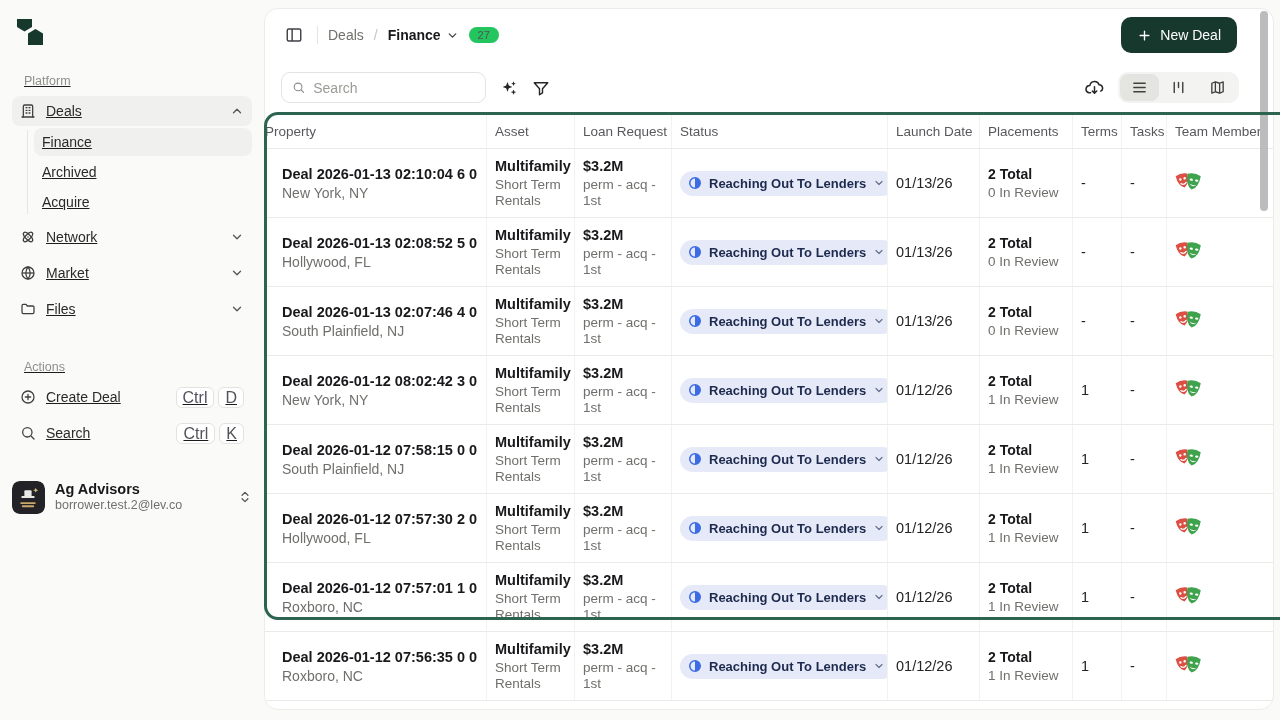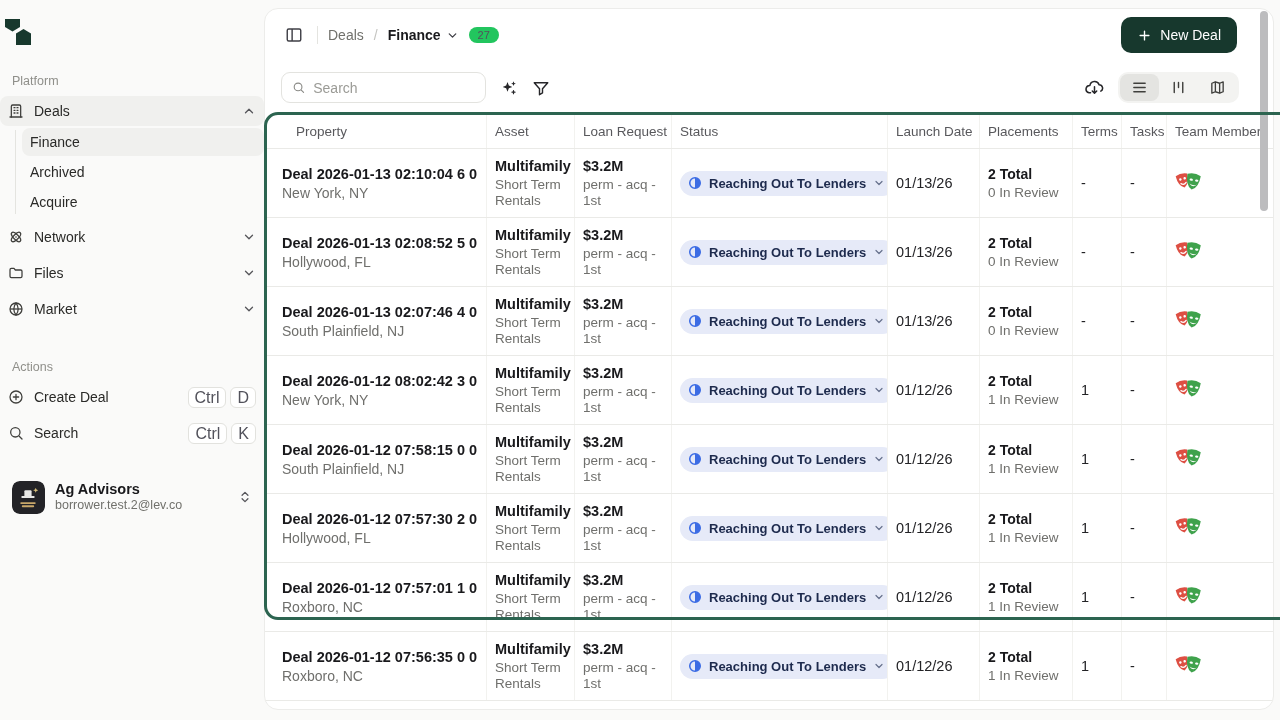--- a/index.html
+++ b/index.html
@@ -4,21 +4,21 @@
 <style>
   * { box-sizing: border-box; margin: 0; padding: 0; }
   html,body { width:1280px; height:720px; overflow:hidden; }
   body {
     font-family: "Liberation Sans", "DejaVu Sans", sans-serif;
     background:#fafaf9; color:#1c1c1e; position:relative;
   }
   svg { display:block; }
 
   
-  .sidebar { position:absolute; left:0; top:0; width:264px; height:528px; background:#fafaf9; padding:16px 0; }
+  .sidebar { position:absolute; left:0; top:0; width:264px; height:528px; background:#fafaf9; padding:16px 12px;text-decoration:underline; }
   .logo { width:32px; height:32px; margin-left:2px; }
   .section-label { font-size:12.5px; color:#8f8f8a; margin:26px 12px 8px 12px; }
   .nav-item {
     display:flex; align-items:center; gap:10px; height:30px; padding:0 8px;
     border-radius:8px; font-size:14px; color:#2a2a28; cursor:pointer; position:relative;
   }
   .nav-item.open-bg { background:#f0f0ee; }
   .nav-item .nav-ic { color:#3f3f3c; width:16px; height:16px; flex:0 0 16px; }
   .nav-item .chev { margin-left:auto; color:#55555a; }
   .nav-children { position:relative; margin:2px 0 6px 0; }
@@ -74,21 +74,21 @@
   .view-seg { width:39px; display:flex; align-items:center; justify-content:center; border-radius:8px; color:#3f3f3c; cursor:pointer; }
   .view-seg.active { background:#e4e4e1; }
 
   
   .thead, .trow { display:grid; grid-template-columns:222px 88px 97px 216px 92px 93px 49px 45px 1fr; }
   .thead { height:35px; border-bottom:1px solid #eaeae7; }
   .th {
     font-size:13.5px; color:#58585c; display:flex; align-items:center; padding:0 8px;
     border-right:1px solid #f2f2ef; white-space:nowrap; overflow:hidden;
   }
-  .th:first-child { padding-left:31px; }
+  .th:first-child { padding-left:0; }
   .th:last-child { border-right:none; }
   .trow { height:69px; border-bottom:1px solid #eaeae7; align-items:center; cursor:pointer; }
   .td { padding:0 8px; border-right:1px solid #f2f2ef; align-self:stretch; display:flex; flex-direction:column; justify-content:center; overflow:hidden; }
   .td:first-child { padding-left:17px; }
   .td:last-child { border-right:none; }
   .cell-main { font-size:14.5px; font-weight:700; color:#19191c; white-space:nowrap; }
   .cell-sub { font-size:14px; color:#6f6f6c; margin-top:3px; }
   .td .wrap { white-space:normal; line-height:1.18; }
   .sub-sm { font-size:13.5px; }
   .status-pill {
@@ -161,41 +161,41 @@
     <span>Network</span>
     <span class="chev">
       <svg viewBox="0 0 24 24" width="14" height="14" fill="none" stroke="currentColor" stroke-width="2.2" stroke-linecap="round" stroke-linejoin="round">
           <path d="M6 9l6 6 6-6"></path>
         </svg>
     </span>
   </div>
 
   <div class="nav-item" style="margin-top:6px;">
     <span class="nav-ic">
-      <svg viewBox="0 0 24 24" width="16" height="16" fill="none" stroke="currentColor" stroke-width="1.9" stroke-linejoin="round">
-        <path d="M3 7a2 2 0 0 1 2-2h4l2 2.5h8a2 2 0 0 1 2 2V17a2 2 0 0 1-2 2H5a2 2 0 0 1-2-2z"></path>
-      </svg>
-    </span>
-    <span>Files</span>
-    <span class="chev">
-      <svg viewBox="0 0 24 24" width="14" height="14" fill="none" stroke="currentColor" stroke-width="2.2" stroke-linecap="round" stroke-linejoin="round">
-          <path d="M6 9l6 6 6-6"></path>
-        </svg>
-    </span>
-  </div>
-
-  <div class="nav-item" style="margin-top:6px;">
-    <span class="nav-ic">
       <svg viewBox="0 0 24 24" width="16" height="16" fill="none" stroke="currentColor" stroke-width="1.9">
         <circle cx="12" cy="12" r="9"></circle>
           <path d="M3 12h18"></path>
           <path d="M12 3a14 14 0 0 1 0 18a14 14 0 0 1 0-18z"></path>
       </svg>
     </span>
     <span>Market</span>
+    <span class="chev">
+      <svg viewBox="0 0 24 24" width="14" height="14" fill="none" stroke="currentColor" stroke-width="2.2" stroke-linecap="round" stroke-linejoin="round">
+          <path d="M6 9l6 6 6-6"></path>
+        </svg>
+    </span>
+  </div>
+
+  <div class="nav-item" style="margin-top:6px;">
+    <span class="nav-ic">
+      <svg viewBox="0 0 24 24" width="16" height="16" fill="none" stroke="currentColor" stroke-width="1.9" stroke-linejoin="round">
+        <path d="M3 7a2 2 0 0 1 2-2h4l2 2.5h8a2 2 0 0 1 2 2V17a2 2 0 0 1-2 2H5a2 2 0 0 1-2-2z"></path>
+      </svg>
+    </span>
+    <span>Files</span>
     <span class="chev">
       <svg viewBox="0 0 24 24" width="14" height="14" fill="none" stroke="currentColor" stroke-width="2.2" stroke-linecap="round" stroke-linejoin="round">
           <path d="M6 9l6 6 6-6"></path>
         </svg>
     </span>
   </div>
 
   <div class="section-label" style="margin-top:36px;">Actions</div>
 
   <div class="nav-item">

